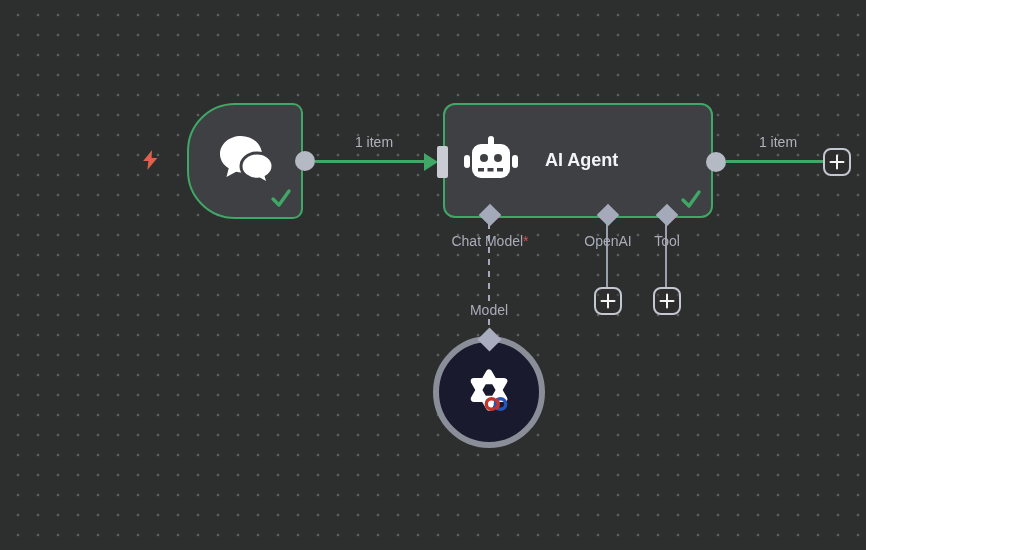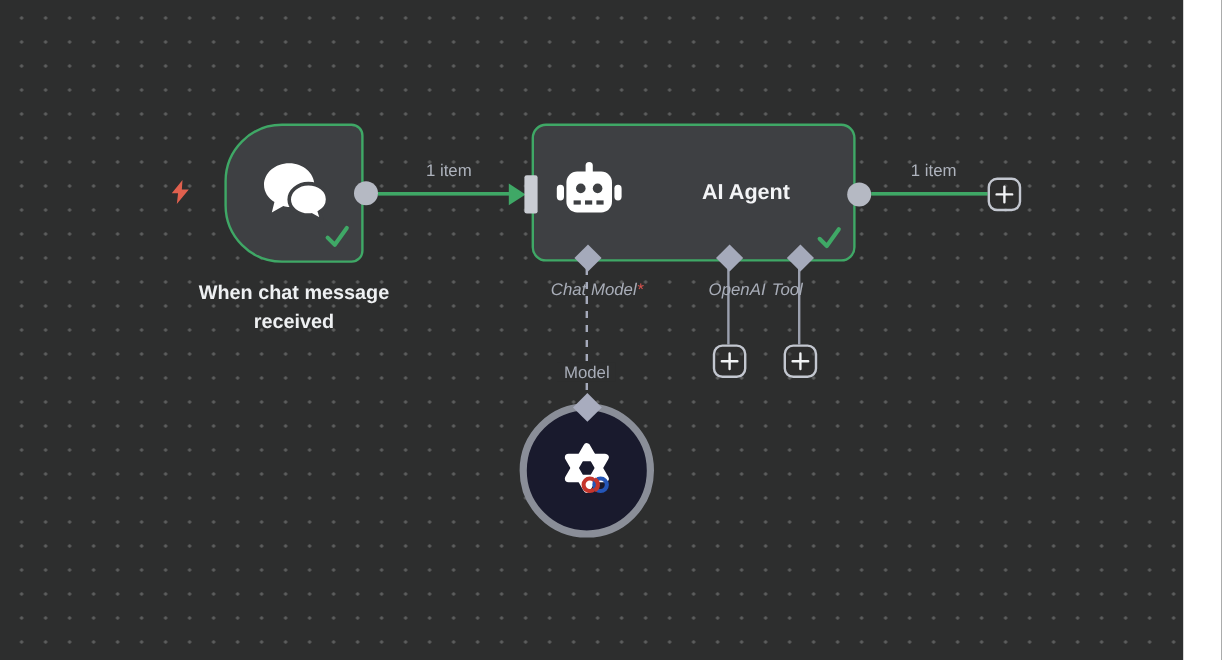--- a/index.html
+++ b/index.html
@@ -1,21 +1,21 @@
 <!DOCTYPE html>
 <html><head>
 <meta charset="utf-8">
 <style>
   * { margin: 0; padding: 0; box-sizing: border-box; }
   html, body { width: 1018px; height: 550px; overflow: hidden; }
   body { font-family: "Liberation Sans", "DejaVu Sans", sans-serif; }
 
   .canvas {
     position: relative;
-    width: 986px; height: 550px;
+    width: 866px; height: 550px;
     background-color: #2d2e2e;
     background-image: radial-gradient(circle, #5d5e5e 1.1px, rgba(0,0,0,0) 1.7px);
     background-size: 20px 20px;
     background-position: 8px 5px;
     overflow: hidden;
   }
 
   
   .node {
     background: #3e4043;
@@ -59,22 +59,22 @@
   }
   .conn-label {
     position: absolute; width: 100px; text-align: center;
     font-size: 14px; color: #aeb3bd; z-index: 2;
   }
   .diamond {
     position: absolute; width: 16px; height: 16px;
     background: #a5aabb; transform: rotate(45deg); z-index: 7;
   }
   .port-label {
-    position: absolute; text-align: right; white-space: nowrap;
-    font-size: 14px; color: #a8adb8; z-index: 2; font-style: italic;
+    position: absolute; text-align: center; white-space: nowrap;
+    font-size: 14px; color: #a8adb8; z-index: 2;
   }
   .required-marker { color: #d9534f; }
   .inline-port-label {
     position: absolute; font-size: 14px; color: #a8adb8;
     background: #2d2e2e; padding: 0 5px; z-index: 3;
     transform: translateX(-50%);
   }
   .plus-btn {
     position: absolute; width: 28px; height: 28px;
     border: 2px solid #c3c7d0; border-radius: 8px;
@@ -83,21 +83,21 @@
     cursor: pointer; z-index: 8;
   }
 
   .node-label {
     position: absolute; text-align: center;
     font-weight: bold; color: #eef0f2; z-index: 2;
   }
   .trigger-label { left: 145px; top: 232px; width: 200px; font-size: 16.5px; line-height: 24px; }
   .model-label   { left: 389px; top: 445px; width: 200px; font-size: 17px;  line-height: 24px; }
 
-  .agent-title { font-size: 18px; font-weight: bold; color: #f3f4f6; margin-left: 40px; }
+  .agent-title { font-size: 18px; font-weight: bold; color: #f3f4f6; }
 
   .model-circle {
     position: absolute; left: 433px; top: 336px;
     width: 112px; height: 112px; border-radius: 50%;
     background: #191a2d; border: 6px solid #8a8e98;
     display: flex; align-items: center; justify-content: center;
     z-index: 4;
   }
   .bolt { position: absolute; left: 143px; top: 150px; z-index: 2; }
 </style>
@@ -122,21 +122,20 @@
         <path d="M26 3 C14.3 3 5 11 5 21 c0 6 3.4 11.2 8.7 14.3 L11.5 44 l9.6 -5.3 C23 39.3 24.5 39.5 26 39.5 c11.7 0 21 -8.2 21 -18.2 S37.7 3 26 3 Z" fill="#ffffff"></path>
         <path d="M42 20 c8.8 0 16 5.8 16 13 0 4.4 -2.6 8.3 -6.7 10.7 L53.5 51 l-9 -4.9 c-0.8 0.1 -1.6 0.2 -2.5 0.2 -8.8 0 -16 -5.8 -16 -13 s7.2 -13.3 16 -13.3 z" fill="#ffffff" stroke="#3e4043" stroke-width="3"></path>
       </svg>
     </span>
     <span class="node-check" style="right:8px; bottom:4px;">
       <svg width="24" height="22" viewBox="0 0 24 22">
         <path d="M4 12 l6 6 L20 4" stroke="#3fa866" stroke-width="3.4" fill="none" stroke-linecap="round" stroke-linejoin="round"></path>
       </svg>
     </span>
   </div>
-  <div class="node-label trigger-label">When chat message received</div>
 
   <div class="out-dot" style="left:295px; top:151px;"></div>
 
   <div class="in-port" style="left:437px; top:146px;"></div>
 
   <div class="node agent-node">
     <span>
       <svg width="56" height="48" viewBox="0 0 56 46">
         <rect x="25" y="0" width="6" height="11" rx="3" fill="#ffffff"></rect>
         <rect x="9" y="8" width="38" height="34" rx="9" fill="#ffffff"></rect>
@@ -167,21 +166,21 @@
   </div>
 
   <div class="diamond" style="left:482px; top:207px;"></div>
   <div class="diamond" style="left:600px; top:207px;"></div>
   <div class="diamond" style="left:659px; top:207px;"></div>
 
   <div class="port-label" style="left:444px; top:233px; width:92px;">
     <span>Chat Model</span><span class="required-marker">*</span>
   </div>
   <div class="port-label" style="left:578px; top:233px; width:60px;">OpenAI</div>
-  <div class="port-label" style="left:631px; top:233px; width:38px;">Tool</div>
+  <div class="port-label" style="left:648px; top:233px; width:38px;">Tool</div>
 
   <div class="conn-v-dashed" style="left:488px; top:223px; height:112px;"></div>
   <div class="inline-port-label" style="left:489px; top:302px;text-align:right;">Model</div>
 
   <div class="conn-v" style="left:606px; top:223px; height:64px;"></div>
   <div class="conn-v" style="left:665px; top:223px; height:64px;"></div>
   <div class="plus-btn" style="left:594px; top:287px;">
     <svg width="18" height="18" viewBox="0 0 18 18">
       <path d="M9 2.5 v13 M2.5 9 h13" stroke="#f2f3f5" stroke-width="2" stroke-linecap="round"></path>
     </svg>

